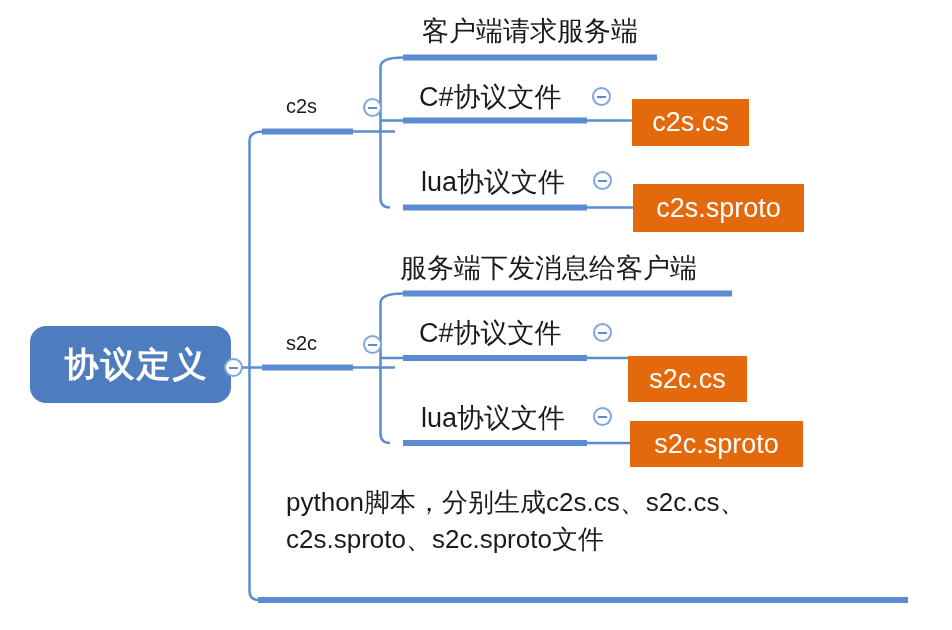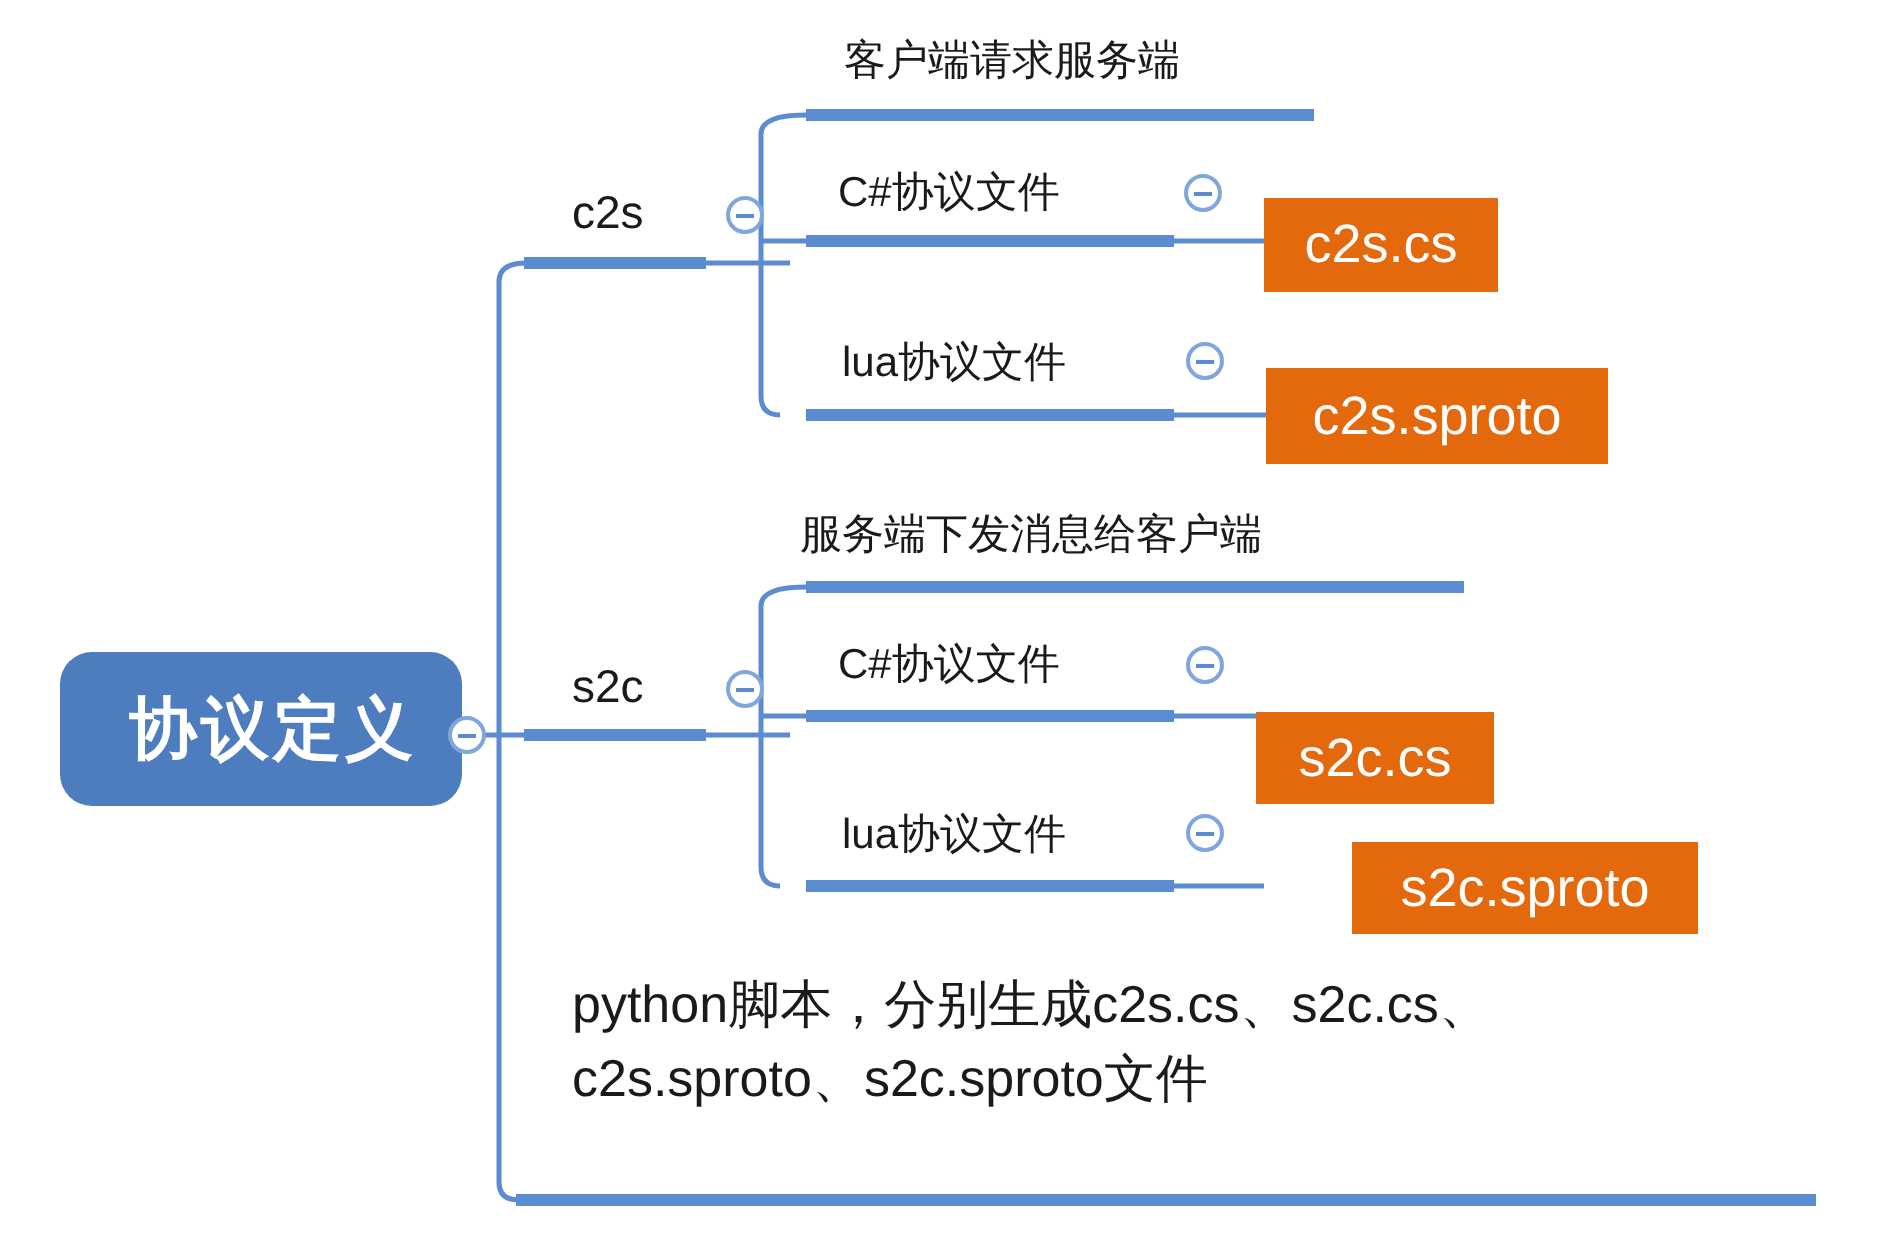--- a/index.html
+++ b/index.html
@@ -16,23 +16,23 @@
   .thick path { stroke: var(--branch-line, #5B8BD0); stroke-width: 6;   fill: none; }
 
   .root-node {
     position: absolute; left: 30px; top: 326px; width: 189px; height: 77px;
     background: var(--root-fill, #4D7DBE); border-radius: 16px;
     color: var(--node-text, #fff); font-size: 34px; font-weight: bold; letter-spacing: 2px;
     display: flex; align-items: center; justify-content: center; padding-left: 12px;
   }
   .label {
     position: absolute; color: var(--text, #1a1a1a);
-    font-size: 21px; line-height: 28px; white-space: nowrap;
+    font-size: 27px; line-height: 28px; white-space: nowrap;
   }
-  .branch-label { font-size: 23px; }
+  .branch-label { font-size: 20px; }
   .file-node {
     position: absolute; background: var(--file-node-fill, #E4690D);
     border-radius: 0; color: var(--node-text, #fff); font-size: 27px;
     display: flex; align-items: center; justify-content: center;
   }
   .toggle {
     position: absolute; width: 19px; height: 19px; box-sizing: border-box;
     border: 2px solid var(--collapse-ring, #7FA7DE); border-radius: 50%;
     background: #ffffff; display: flex; align-items: center; justify-content: center;
     cursor: pointer;
@@ -111,20 +111,20 @@
   <div class="label" style="left:419px;top:319px;">C#协议文件</div>
   <div class="toggle" style="left:593px;top:323px;">
     <span class="bar"></span>
   </div>
   <div class="file-node" style="left:628px;top:335px;width:119px;height:46px;margin-top:21px;">s2c.cs</div>
 
   <div class="label" style="left:421px;top:404px;">lua协议文件</div>
   <div class="toggle" style="left:593px;top:407px;">
     <span class="bar"></span>
   </div>
-  <div class="file-node" style="left:630px;top:421px;width:173px;height:46px;margin-left:46px;">s2c.sproto</div>
+  <div class="file-node" style="left:630px;top:421px;width:173px;height:46px;">s2c.sproto</div>
 
   <div class="note">
     <div>python脚本，分别生成c2s.cs、s2c.cs、</div>
     <div>c2s.sproto、s2c.sproto文件</div>
   </div>
 
 </div>
 
 </body></html>

